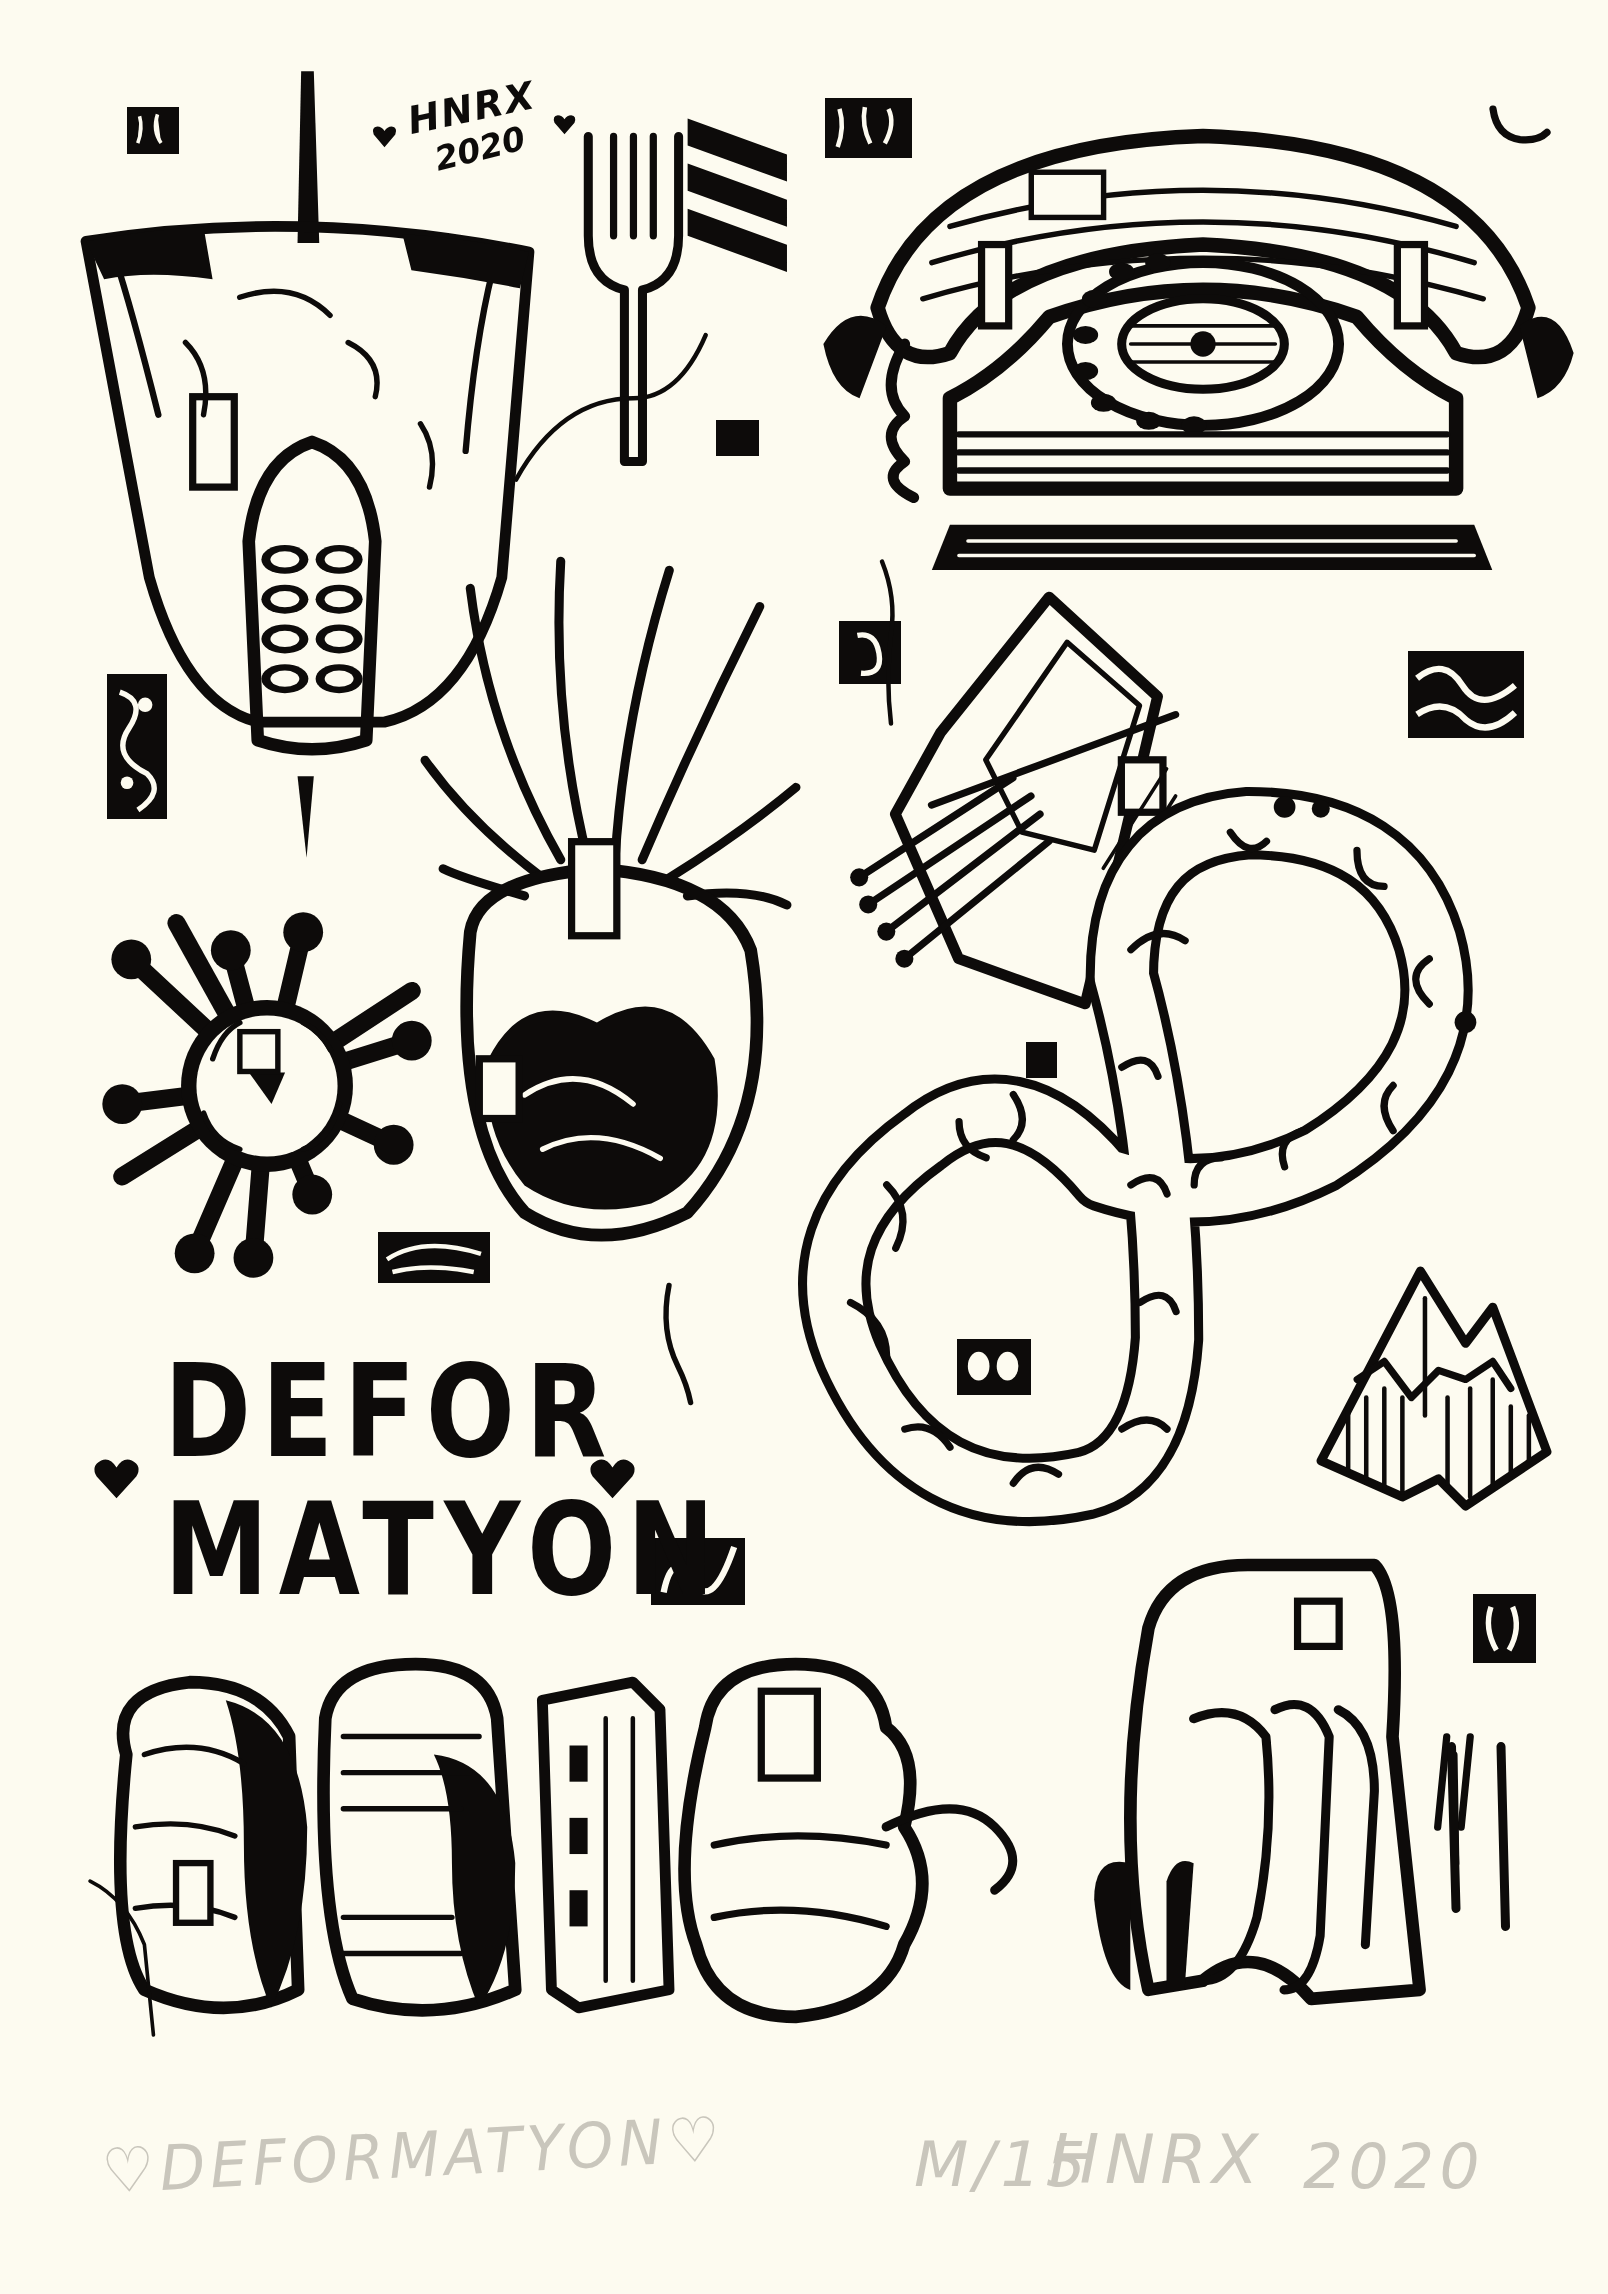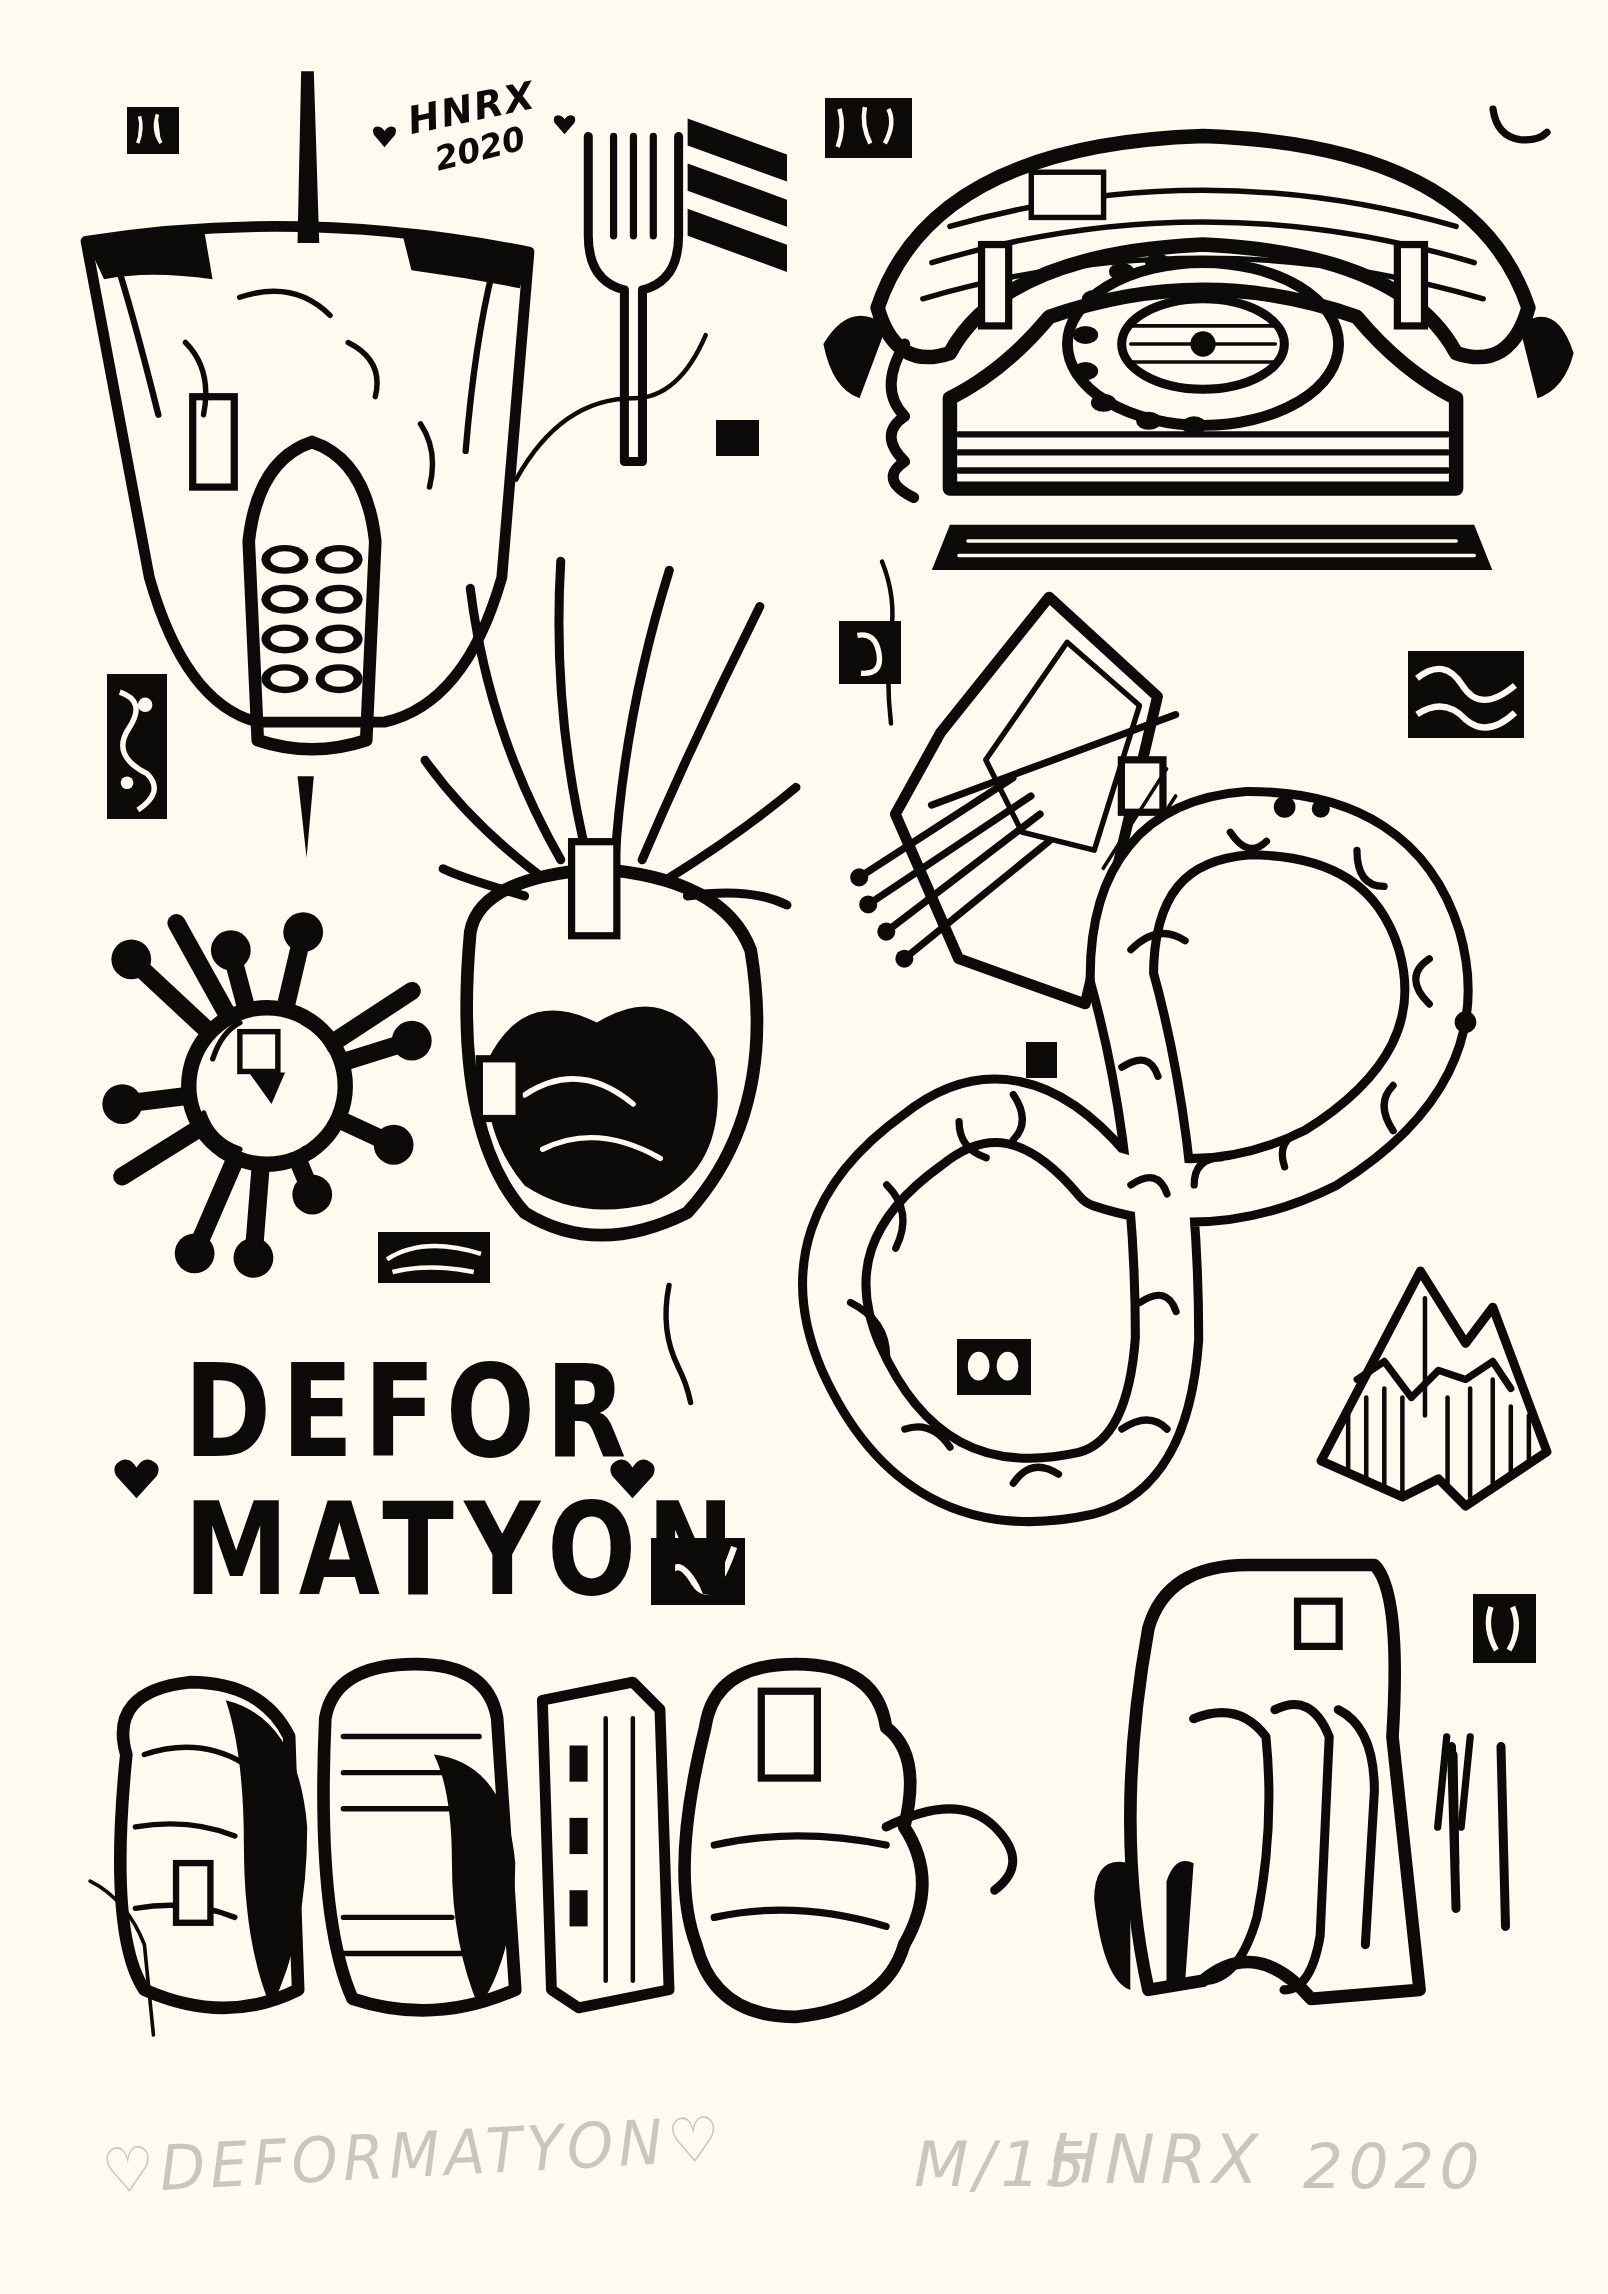--- a/index.html
+++ b/index.html
@@ -10,21 +10,21 @@
       font-family: "DejaVu Sans", sans-serif;
       color: #0d0b0a;
     }
     .abs { position: absolute; }
     svg { display: block; overflow: visible; }
     .ink { fill: #0d0b0a; }
     .stroke { fill: none; stroke: #0d0b0a; stroke-linecap: round; stroke-linejoin: round; }
     .paper { fill: #fdfbf0; }
 
     .title-block {
-      left: 112px; top: 1339px; width: 552px; height: 271px;
+      left: 92px; top: 1339px; width: 552px; height: 271px;
     }
     .title-line {
       position: absolute; left: 72px;
       font-family: "DejaVu Sans", sans-serif;
       font-weight: bold;
       font-size: 128px; letter-spacing: 12.7px;
       line-height: 1;
       transform: scaleX(0.82);
       transform-origin: left top;
       color: #0d0b0a;

